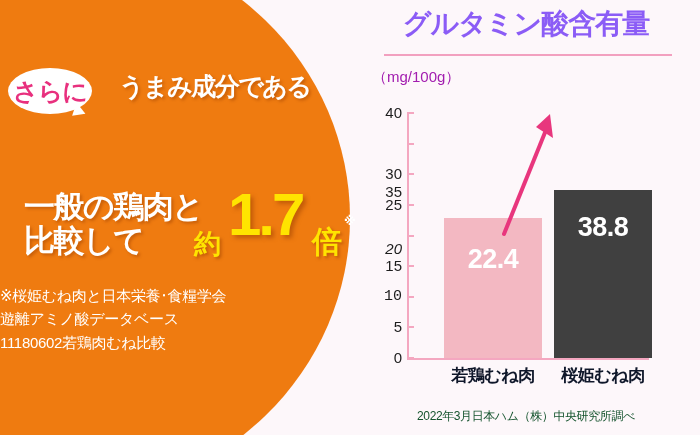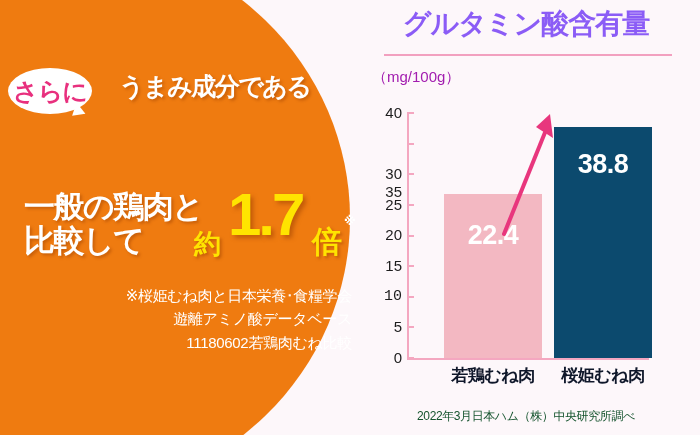--- a/index.html
+++ b/index.html
@@ -106,21 +106,21 @@
     color:#ffe400;font-size:30px;font-weight:bold;
     text-shadow:2px 2px 3px rgba(150,60,0,.5);
   }
   .kome-sup{
     position:absolute;left:328px;top:28px;
     color:#ffffff;font-size:12px;font-weight:bold;
   }
 
   .foot-note{
     position:absolute;left:0;top:284px;width:352px;
-    text-align:right;
+    text-align:left;
     color:#ffffff;
     font-size:15px;
     line-height:1.55;
     letter-spacing:-.3px;
   }
 
   
   .chart-panel{
     position:absolute;left:352px;top:0;width:348px;height:435px;
     z-index:4;
@@ -264,42 +264,42 @@
     <div class="unit-label">（mg/100g）</div>
 
     <div class="plot">
       <div class="axis-v"></div>
       <div class="axis-h"></div>
       <div class="ylabels" id="ylabels">
           <div class="ytick-label" style="top: 358px;">0</div>
           <div class="ytick-label" style="top: 327.375px;">5</div>
           <div class="ytick-label" style="top: 296.75px; font-family: Liberation Mono, monospace;">10</div>
           <div class="ytick-label" style="top: 266.125px;">15</div>
-          <div class="ytick-label" style="top: 235px;">20</div>
+          <div class="ytick-label" style="top: 249px; font-style: italic;">20</div>
           <div class="ytick-label" style="top: 204.875px;">25</div>
           <div class="ytick-label" style="top: 174.25px;">30</div>
           <div class="ytick-label" style="top: 143.625px; margin-top: 48px;">35</div>
           <div class="ytick-label" style="top: 113px;">40</div>
         </div>
       <div id="yticks">
           <div class="tick" style="top: 357px;"></div>
           <div class="tick" style="top: 326.375px;"></div>
           <div class="tick" style="top: 295.75px;"></div>
           <div class="tick" style="top: 265.125px;"></div>
           <div class="tick" style="top: 234.5px;"></div>
           <div class="tick" style="top: 203.875px;"></div>
           <div class="tick" style="top: 173.25px;"></div>
           <div class="tick" style="top: 142.625px;"></div>
           <div class="tick" style="top: 112px;"></div>
         </div>
 
-      <div class="bar bar-a" id="bar-a" style="height: 164px; background: rgb(243, 184, 194);">
+      <div class="bar bar-a" id="bar-a" style="height: 140px; background: rgb(243, 184, 194);">
         <div class="bar-val">22.4</div>
       </div>
-      <div class="bar bar-b" id="bar-b" style="height: 231px; background: #0c4a6e;">
+      <div class="bar bar-b" id="bar-b" style="height: 168px; background: #404040;">
         <div class="bar-val">38.8</div>
       </div>
 
       <svg class="arrow-svg" viewBox="0 0 70 130">
         <line x1="12" y1="126" x2="54" y2="22" stroke="#e8367d" stroke-width="4" stroke-linecap="round"></line>
         <polygon points="58,6 61,30 44,19" fill="#e8367d"></polygon>
       </svg>
 
 
       <div class="xlabel xlabel-a">若鶏むね肉</div>

